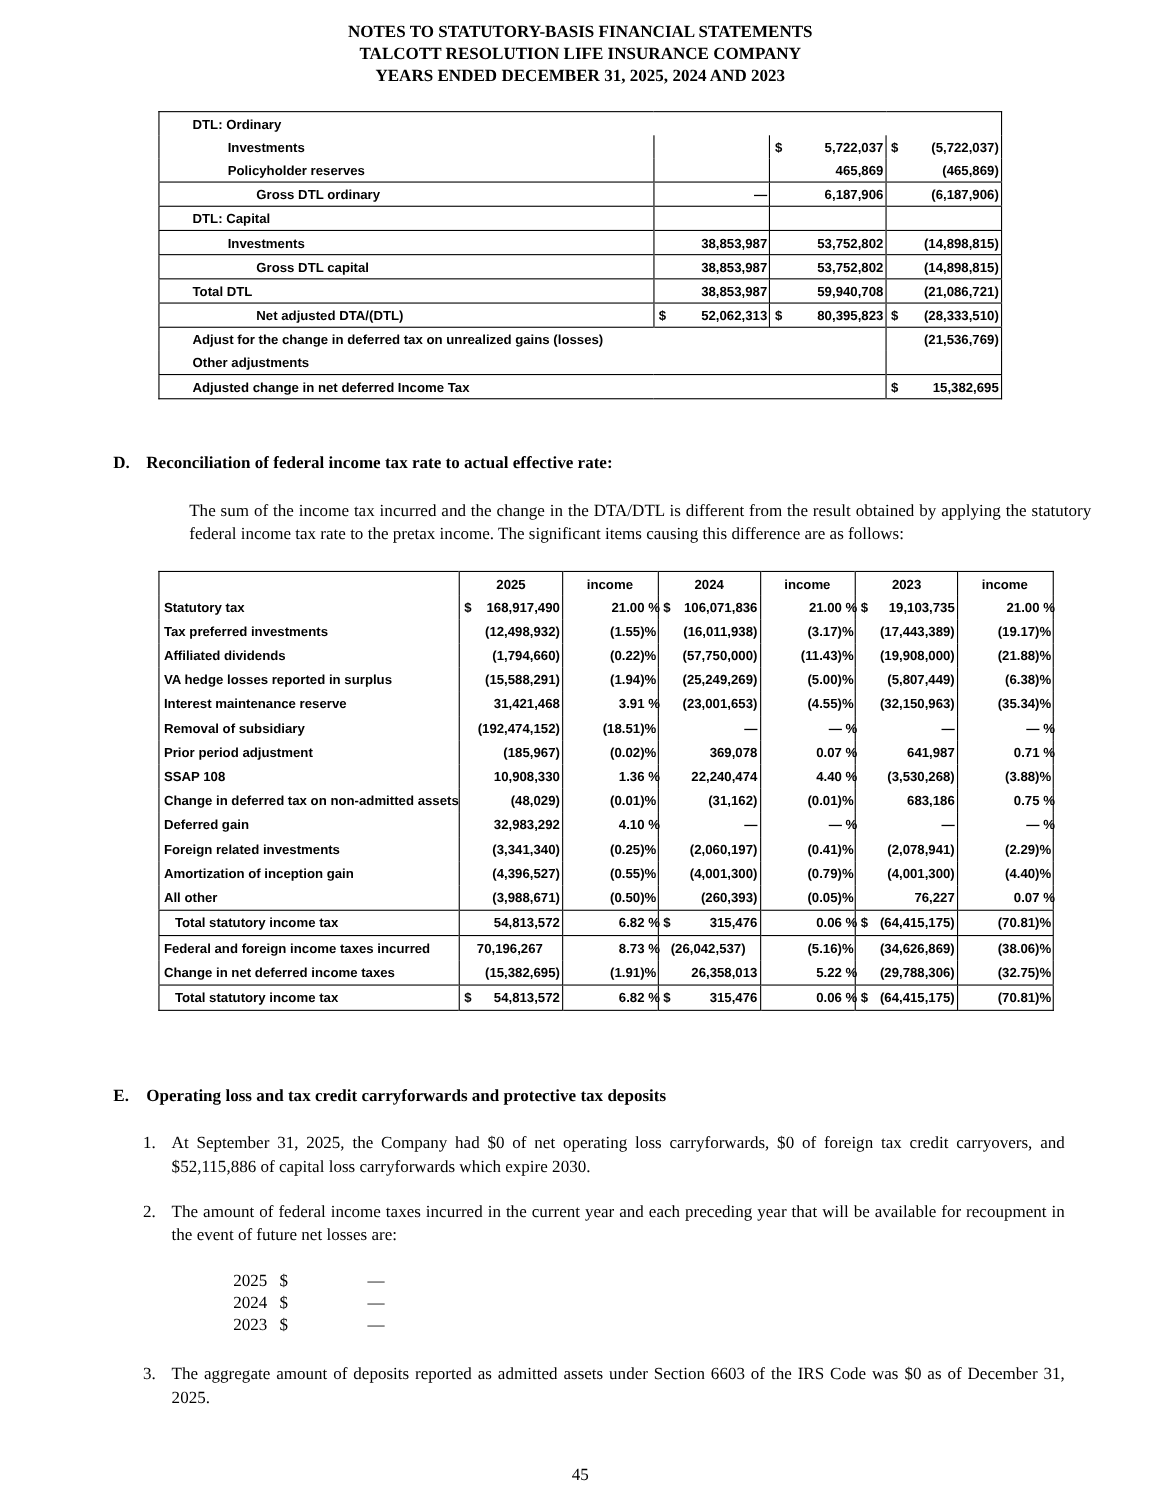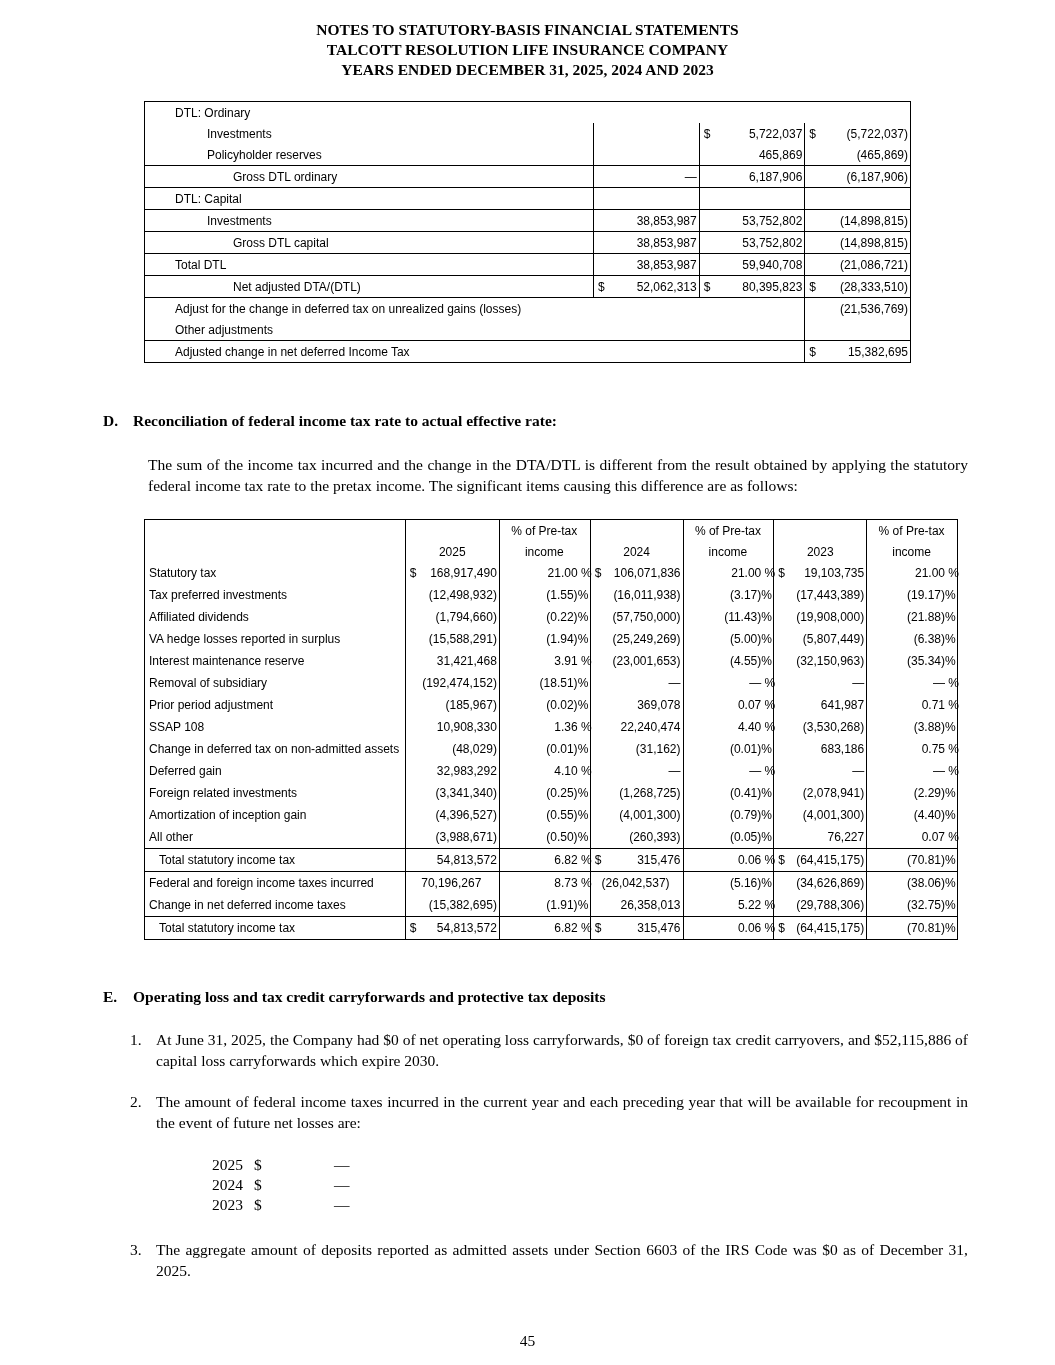--- a/index.html
+++ b/index.html
@@ -1,21 +1,21 @@
 <!DOCTYPE html>
 <html><head>
 <meta charset="utf-8">
 <style>
   html, body { margin: 0; padding: 0; background: #ffffff; }
   body { width: 1055px; height: 1365px; position: relative; overflow: hidden; color: #000; font-family: "Liberation Serif", serif; }
   .hdr { position: absolute; left: 0; width: 1055px; text-align: center; font-weight: bold; font-size: 15.5px; line-height: 20px; top: 20px; }
   .hdr div { height: 20px; }
 
   .sans { font-family: "Liberation Sans", sans-serif; font-size: 12px; }
-  table { border-collapse: collapse; position: absolute; }
+  table { border-collapse: collapse; position: absolute; font-weight: bold; }
   td { padding: 0; height: 22px; vertical-align: middle; white-space: nowrap; }
 
   
   #t1 { left: 144px; top: 101px; width: 767px; border: 1.5px solid #000; }
   #t1 td { height: 21px; }
   #t1 .lbl { width: 422px; }
   #t1 .c { width: 114px; border-left: 1px solid #000; border-right: 1px solid #000; }
   #t1 .c3 { width: 113px; border-left: 1px solid #000; }
   .ind0 { padding-left: 30px !important; }
   .ind1 { padding-left: 62px !important; }
@@ -122,33 +122,24 @@
       <tr class="rule">
         <td class="lbl ind0" colspan="3">Adjusted change in net deferred Income Tax</td>
         <td class="c3 num"><span class="dol">$</span><span>15,382,695</span></td>
       </tr>
     </tbody>
 </table>
 
 <div class="sec" style="top:412px;">
   <span class="ltr">D.</span><span>Reconciliation of federal income tax rate to actual effective rate:</span>
 </div>
-<div class="para" style="top:454px;">The sum of the income tax incurred and the change in the DTA/DTL is different from the result obtained by applying the statutory federal income tax rate to the pretax income. The significant items causing this difference are as follows:</div>
+<div class="para" style="top:454px;margin-left:24px;">The sum of the income tax incurred and the change in the DTA/DTL is different from the result obtained by applying the statutory federal income tax rate to the pretax income. The significant items causing this difference are as follows:</div>
 
 <table id="t2" class="sans">
   <thead>
-    <tr>
-      <td class="lbl"></td>
-      <td class="tx"></td>
-      <td class="pc">% of Pre-tax</td>
-      <td class="tx"></td>
-      <td class="pc">% of Pre-tax</td>
-      <td class="tx"></td>
-      <td class="pc">% of Pre-tax</td>
-    </tr>
     <tr>
       <td class="lbl"></td>
       <td class="tx">2025</td>
       <td class="pc">income</td>
       <td class="tx">2024</td>
       <td class="pc">income</td>
       <td class="tx">2023</td>
       <td class="pc">income</td>
     </tr>
   </thead>
@@ -240,21 +231,21 @@
         <td class="pc pcell"><span>4.10</span><span class="pct" style="white-space: pre;"> %</span></td>
         <td class="tx num"><span class="dol"></span><span>—</span></td>
         <td class="pc pcell"><span>—</span><span class="pct" style="white-space: pre;"> %</span></td>
         <td class="tx num"><span class="dol"></span><span>—</span></td>
         <td class="pc pcell"><span>—</span><span class="pct" style="white-space: pre;"> %</span></td>
       </tr>
       <tr>
         <td class="lbl">Foreign related investments</td>
         <td class="tx num"><span class="dol"></span><span>(3,341,340)</span></td>
         <td class="pc pcell"><span>(0.25)</span><span class="pct" style="white-space: pre;">%</span></td>
-        <td class="tx num"><span class="dol"></span><span>(1,268,725)</span></td>
+        <td class="tx num"><span class="dol"></span><span>(2,060,197)</span></td>
         <td class="pc pcell"><span>(0.41)</span><span class="pct" style="white-space: pre;">%</span></td>
         <td class="tx num"><span class="dol"></span><span>(2,078,941)</span></td>
         <td class="pc pcell"><span>(2.29)</span><span class="pct" style="white-space: pre;">%</span></td>
       </tr>
       <tr>
         <td class="lbl">Amortization of inception gain</td>
         <td class="tx num"><span class="dol"></span><span>(4,396,527)</span></td>
         <td class="pc pcell"><span>(0.55)</span><span class="pct" style="white-space: pre;">%</span></td>
         <td class="tx num"><span class="dol"></span><span>(4,001,300)</span></td>
         <td class="pc pcell"><span>(0.79)</span><span class="pct" style="white-space: pre;">%</span></td>
@@ -308,21 +299,21 @@
       </tr>
     </tbody>
 </table>
 
 <div class="sec" style="top:988px;">
   <span class="ltr">E.</span><span>Operating loss and tax credit carryforwards and protective tax deposits</span>
 </div>
 
 <div class="item" style="top:1029px;">
   <span class="n">1.</span>
-  <div class="body">At June 31, 2025, the Company had $0 of net operating loss carryforwards, $0 of foreign tax credit carryovers, and $52,115,886 of capital loss carryforwards which expire 2030.</div>
+  <div class="body">At September 31, 2025, the Company had $0 of net operating loss carryforwards, $0 of foreign tax credit carryovers, and $52,115,886 of capital loss carryforwards which expire 2030.</div>
 </div>
 <div class="item" style="top:1091px;">
   <span class="n">2.</span>
   <div class="body">The amount of federal income taxes incurred in the current year and each preceding year that will be available for recoupment in the event of future net losses are:</div>
 </div>
 
 <div class="rec" style="top:1155px;">
   <div class="row">
       <span class="yr">2025</span>
       <span class="ds">$</span>

